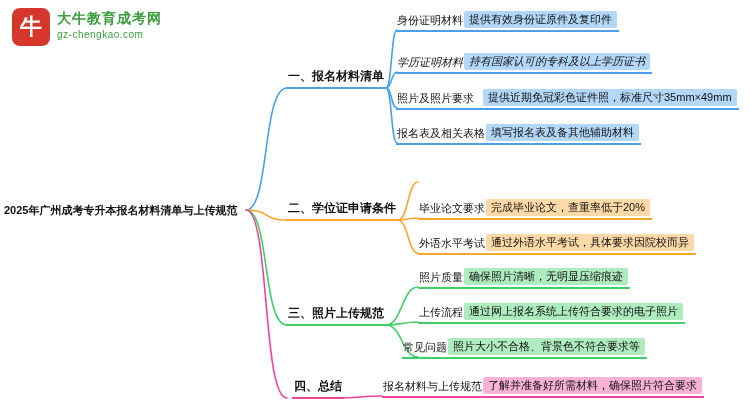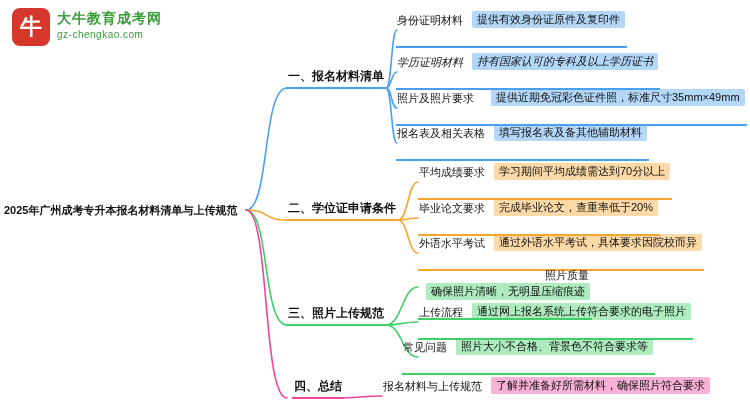--- a/index.html
+++ b/index.html
@@ -35,26 +35,26 @@
     font-size:12px;font-weight:bold;line-height:16px;
     padding:0 2px 3px 2px;white-space:nowrap;color:#111;
     border-bottom:2px solid var(--c);
   }
 
   
   .leaf{
     position:absolute;display:flex;align-items:flex-end;
     font-size:11px;line-height:15px;white-space:nowrap;color:#111;
     border-bottom:2px solid var(--c);
-    padding:0 2px 18px 0;
+    padding:0 2px 2px 0;
   }
   .leaf-label{padding:0 1px;}
   .leaf-desc{
     background:var(--tint);
-    padding:1px 5px;margin-left:8px;border-radius:2px;
+    padding:1px 5px;border-radius:2px;
   }
 </style>
 </head>
 <body>
 
 <div class="stage">
 
   <svg class="links" width="750" height="410" viewBox="0 0 750 410">
     <g style="--c: #4aa0ee; --tint: rgba(74,160,238,0.42);">
       <path d="M246,210 C270,210 262,88 287,88"></path>
@@ -105,35 +105,31 @@
   <div class="leaf" style="left: 396px; top: 89px; gap: 8px; --c: #4aa0ee; --tint: rgba(74,160,238,0.42);">
     <span class="leaf-label">照片及照片要求</span>
     <span class="leaf-desc">提供近期免冠彩色证件照，标准尺寸35mm×49mm</span>
   </div>
   <div class="leaf" style="left: 396px; top: 124px; --c: #4aa0ee; --tint: rgba(74,160,238,0.42);">
     <span class="leaf-label">报名表及相关表格</span>
     <span class="leaf-desc">填写报名表及备其他辅助材料</span>
   </div>
 
   <div class="branch" style="left: 286px; top: 200px; --c: #f7a52b; --tint: rgba(247,165,43,0.42);">二、学位证申请条件</div>
-  <div class="leaf" style="left: 418px; top: 163px; --c: #f7a52b; --tint: rgba(247,165,43,0.42);">
-    <span class="leaf-label">平均成绩要求</span>
-    <span class="leaf-desc">学习期间平均成绩需达到70分以上</span>
-  </div>
   <div class="leaf" style="left: 418px; top: 199px; --c: #f7a52b; --tint: rgba(247,165,43,0.42);">
     <span class="leaf-label">毕业论文要求</span>
     <span class="leaf-desc">完成毕业论文，查重率低于20%</span>
   </div>
   <div class="leaf" style="left: 418px; top: 234px; --c: #f7a52b; --tint: rgba(247,165,43,0.42);">
     <span class="leaf-label">外语水平考试</span>
     <span class="leaf-desc">通过外语水平考试，具体要求因院校而异</span>
   </div>
 
   <div class="branch" style="left: 286px; top: 305px; --c: #3ecf66; --tint: rgba(62,207,102,0.42);">三、照片上传规范</div>
-  <div class="leaf" style="left: 418px; top: 268px; flex-direction: column; --c: #3ecf66; --tint: rgba(62,207,102,0.42);">
+  <div class="leaf" style="left: 418px; top: 268px; --c: #3ecf66; --tint: rgba(62,207,102,0.42);">
     <span class="leaf-label">照片质量</span>
     <span class="leaf-desc">确保照片清晰，无明显压缩痕迹</span>
   </div>
   <div class="leaf" style="left: 418px; top: 303px; text-align: right; --c: #3ecf66; --tint: rgba(62,207,102,0.42);">
     <span class="leaf-label">上传流程</span>
     <span class="leaf-desc">通过网上报名系统上传符合要求的电子照片</span>
   </div>
   <div class="leaf" style="left: 402px; top: 338px; --c: #3ecf66; --tint: rgba(62,207,102,0.42);">
     <span class="leaf-label">常见问题</span>
     <span class="leaf-desc">照片大小不合格、背景色不符合要求等</span>

